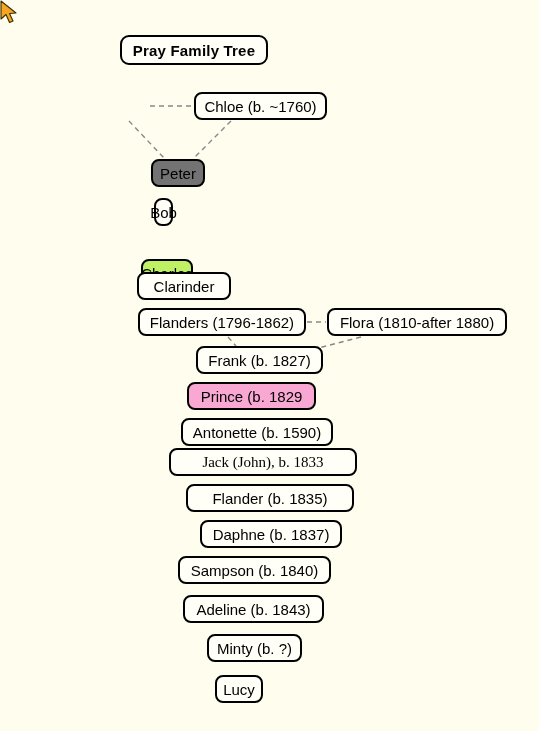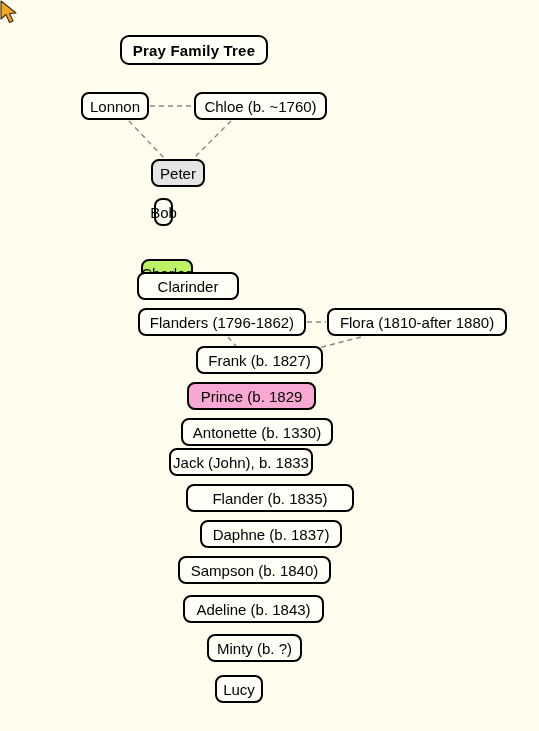--- a/index.html
+++ b/index.html
@@ -84,54 +84,51 @@
       <line x1="231" y1="121" x2="194" y2="158" stroke="#888888" stroke-width="1.4" stroke-dasharray="5,4"></line>
       <line x1="307" y1="322" x2="326" y2="322" stroke="#888888" stroke-width="1.4" stroke-dasharray="5,4"></line>
       <line x1="228" y1="337" x2="236" y2="346" stroke="#888888" stroke-width="1.4" stroke-dasharray="5,4"></line>
       <line x1="361" y1="337" x2="303" y2="352" stroke="#888888" stroke-width="1.4" stroke-dasharray="5,4"></line>
     </svg>
 
   <div class="node title-node" id="node-title" style="left: 120px; top: 35px; width: 148px; background: rgb(255, 254, 247); border-color: rgb(0, 0, 0);">
     <span>Pray Family Tree</span>
   </div>
 
-  <div class="node" id="node-lonnon" style="left: 81px; top: 92px; width: 68px; background: rgb(255, 254, 247); border-color: rgb(0, 0, 0);">
-      <span>Lonnon</span>
-    </div>
     <div class="node" id="node-chloe" style="left: 194px; top: 92px; width: 133px; background: rgb(255, 254, 247); border-color: rgb(0, 0, 0);">
       <span>Chloe (b. ~1760)</span>
     </div>
-    <div class="node" id="node-peter" style="left: 151px; top: 159px; width: 54px; background: #e5e5e5; border-color: rgb(0, 0, 0);">
+    <div class="node" id="node-peter" style="left: 151px; top: 159px; width: 54px; background: #737373; border-color: rgb(0, 0, 0);">
       <span>Peter</span>
     </div>
     <div class="node" id="node-bob" style="left: 154px; top: 198px; width: 19px; background: rgb(255, 254, 247); border-color: rgb(0, 0, 0);">
       <span>Bob</span>
     </div>
     <div class="node" id="node-charles" style="left: 141px; top: 235px; width: 52px; background: #bef264; border-color: rgb(0, 0, 0); margin-top: 24px;">
       <span>Charles</span>
     </div>
-    <div class="node" id="node-clarinder" style="left: 137px; top: 272px; width: 102px; background: rgb(255, 254, 247); border-color: rgb(0, 0, 0);">
+    <div class="node" id="node-clarinder" style="left: 137px; top: 272px; width: 94px; background: rgb(255, 254, 247); border-color: rgb(0, 0, 0);">
       <span>Clarinder</span>
     </div>
     <div class="node" id="node-flanders" style="left: 138px; top: 308px; width: 168px; background: rgb(255, 254, 247); border-color: rgb(0, 0, 0);">
       <span>Flanders (1796-1862)</span>
     </div>
     <div class="node" id="node-flora" style="left: 327px; top: 308px; width: 180px; background: rgb(255, 254, 247); border-color: rgb(0, 0, 0);">
       <span>Flora (1810-after 1880)</span>
     </div>
     <div class="node" id="node-frank" style="left: 196px; top: 346px; width: 127px; background: rgb(255, 254, 247); border-color: rgb(0, 0, 0);">
       <span>Frank (b. 1827)</span>
     </div>
     <div class="node" id="node-prince" style="left: 187px; top: 382px; width: 129px; background: #f9a8d4; border-color: rgb(0, 0, 0);">
       <span>Prince (b. 1829</span>
     </div>
     <div class="node" id="node-antonette" style="left: 181px; top: 418px; width: 152px; background: rgb(255, 254, 247); border-color: rgb(0, 0, 0);">
-      <span>Antonette (b. 1330)</span>
+      <span>Antonette (b. 1590)</span>
     </div>
-    <div class="node" id="node-jack" style="left: 169px; top: 448px; width: 144px; background: rgb(255, 254, 247); border-color: rgb(0, 0, 0);">
+    <div class="node" id="node-jack" style="left: 169px; top: 448px; width: 188px; background: rgb(255, 254, 247); border-color: rgb(0, 0, 0); font-family: Liberation Serif, serif;">
       <span>Jack (John), b. 1833</span>
     </div>
     <div class="node" id="node-flander" style="left: 186px; top: 484px; width: 168px; background: rgb(255, 254, 247); border-color: rgb(0, 0, 0);">
       <span>Flander (b. 1835)</span>
     </div>
     <div class="node" id="node-daphne" style="left: 200px; top: 520px; width: 142px; background: rgb(255, 254, 247); border-color: rgb(0, 0, 0);">
       <span>Daphne (b. 1837)</span>
     </div>
     <div class="node" id="node-sampson" style="left: 178px; top: 556px; width: 153px; background: rgb(255, 254, 247); border-color: rgb(0, 0, 0);">
       <span>Sampson (b. 1840)</span>

